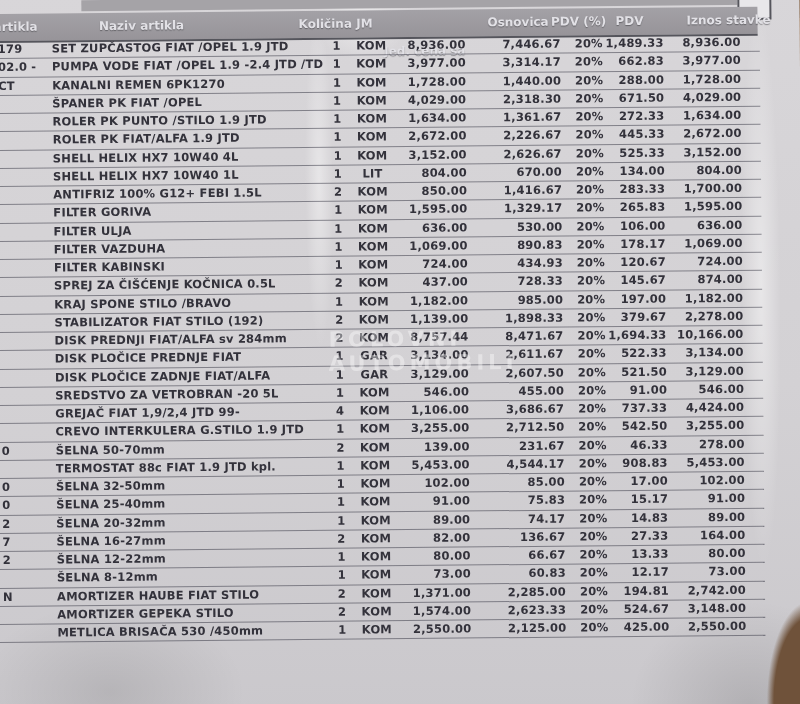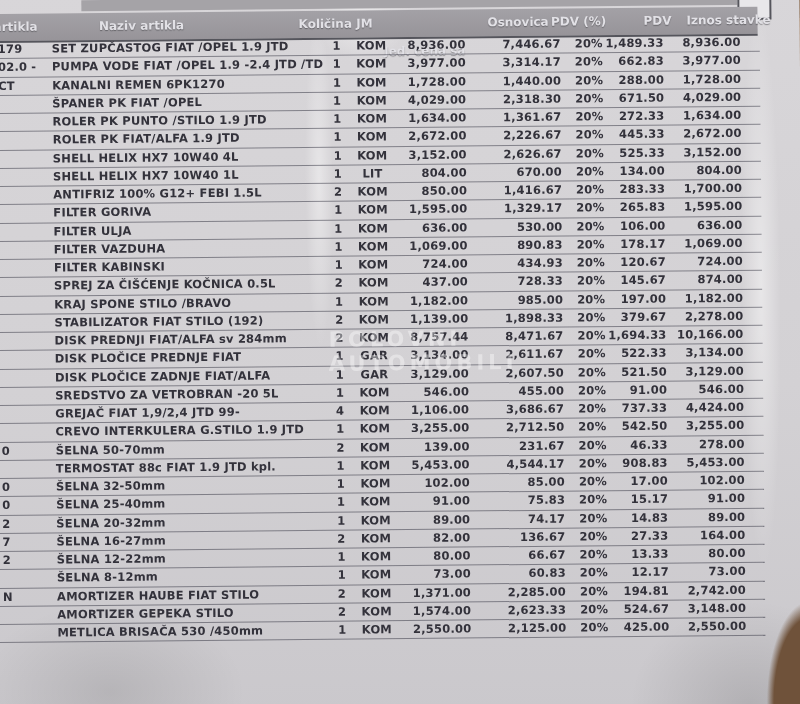--- a/index.html
+++ b/index.html
@@ -34,21 +34,21 @@
     border-bottom:2px solid #55555c;
   }
   .th{position:absolute;top:6px;font-size:12px;font-weight:bold;color:#e2e1e6;
       text-shadow:0 1px 1px rgba(40,40,45,0.45);text-align:center;white-space:nowrap;}
   .th-code  {left:8px;width:60px;text-align:left;}
   .th-name  {left:66px;width:180px;}
   .th-qty   {left:300px;width:100px;}
   .th-price {left:398px;width:82px;margin-top:28px;}
   .th-base  {left:490px;width:85px;}
   .th-vatp  {left:563px;width:60px;}
-  .th-vat   {left:610px;width:68px;padding-left:28px;}
+  .th-vat   {left:610px;width:68px;}
   .th-total {left:670px;width:88px;margin-left:29px;}
   
   .tbody{position:absolute;left:0;top:40px;width:770px;}
   .row{position:relative;height:18.25px;}
   .row::after{content:"";position:absolute;left:-12px;right:6px;bottom:0;
       border-bottom:1px solid rgba(60,60,72,0.55);}
   .cell{position:absolute;top:1px;font-size:11.5px;font-weight:600;color:#33323b;
       white-space:nowrap;letter-spacing:0.2px;}
   .c-code {left:2px;width:38px;overflow:hidden;}
   .c-name {left:56px;width:288px;overflow:hidden;}

